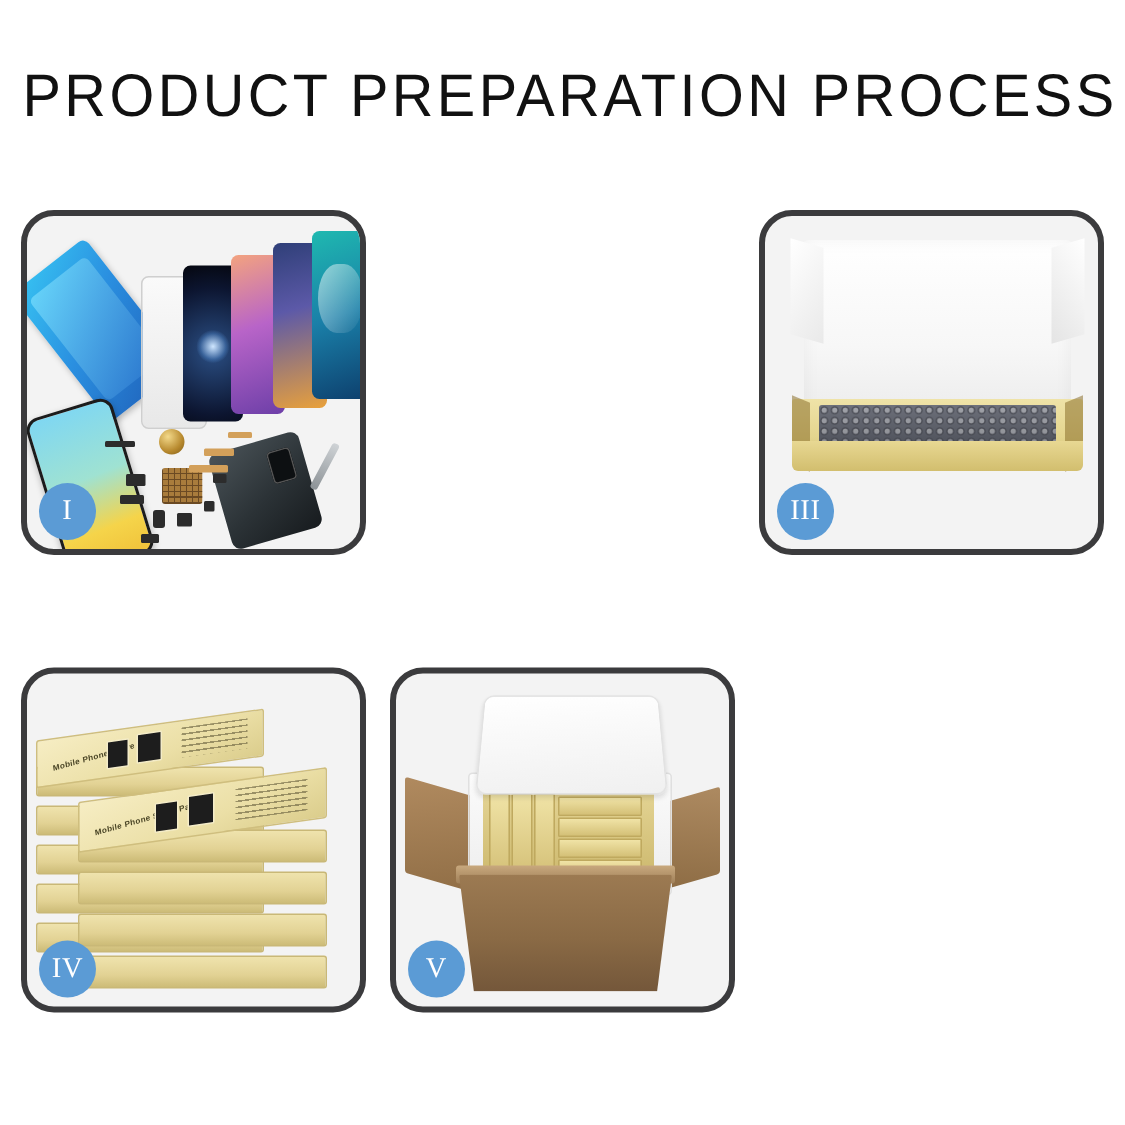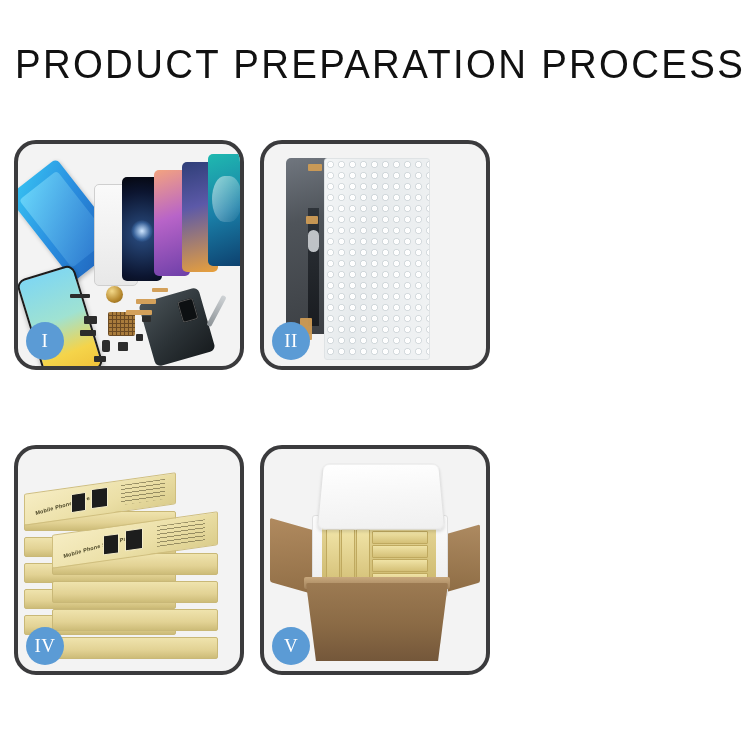--- a/index.html
+++ b/index.html
@@ -308,34 +308,30 @@
         <div class="chip" style="left:124px;top:172px;width:9px;height:6px;"></div>
         <div class="chip" style="left:76px;top:212px;width:12px;height:6px;"></div>
         <div class="flex" style="left:118px;top:155px;width:20px;height:5px;"></div>
         <div class="flex" style="left:108px;top:166px;width:26px;height:5px;"></div>
         <div class="flex" style="left:134px;top:144px;width:16px;height:4px;"></div>
         <div class="tool"></div>
       </div>
       <div class="badge">I</div>
     </div>
 
-    <div class="panel p-c1 p-r0">
+
+    <div class="panel p-c2 p-r0">
       <div class="scene">
-        <div class="bw-screen"></div>
-        <div class="bw-cable"></div>
-        <div class="bw-dot"></div>
-        <div class="bw-conn" style="left:44px;top:20px;width:14px;height:7px;"></div>
-        <div class="bw-conn" style="left:42px;top:72px;width:12px;height:8px;"></div>
-        <div class="bw-conn" style="left:36px;top:174px;width:12px;height:22px;"></div>
-        <div class="bw-conn" style="left:92px;top:172px;width:11px;height:24px;"></div>
-        <div class="bw-bag"></div>
+        <div class="b3-foam"></div>
+        <div class="b3-tray"></div>
+        <div class="b3-bubbles"></div>
+        <div class="b3-front"></div>
       </div>
-      <div class="badge">II</div>
+      <div class="badge">III</div>
     </div>
-
 
     <div class="panel p-c0 p-r1">
       <div class="scene">
 
         <div class="st st-side" style="left:6px;top:62px;width:150px;height:18px;"></div>
         <div class="st st-side" style="left:6px;top:88px;width:150px;height:18px;"></div>
         <div class="st st-side" style="left:6px;top:114px;width:150px;height:18px;"></div>
         <div class="st st-side" style="left:6px;top:140px;width:150px;height:18px;"></div>
         <div class="st st-side" style="left:6px;top:166px;width:150px;height:18px;"></div>
 

